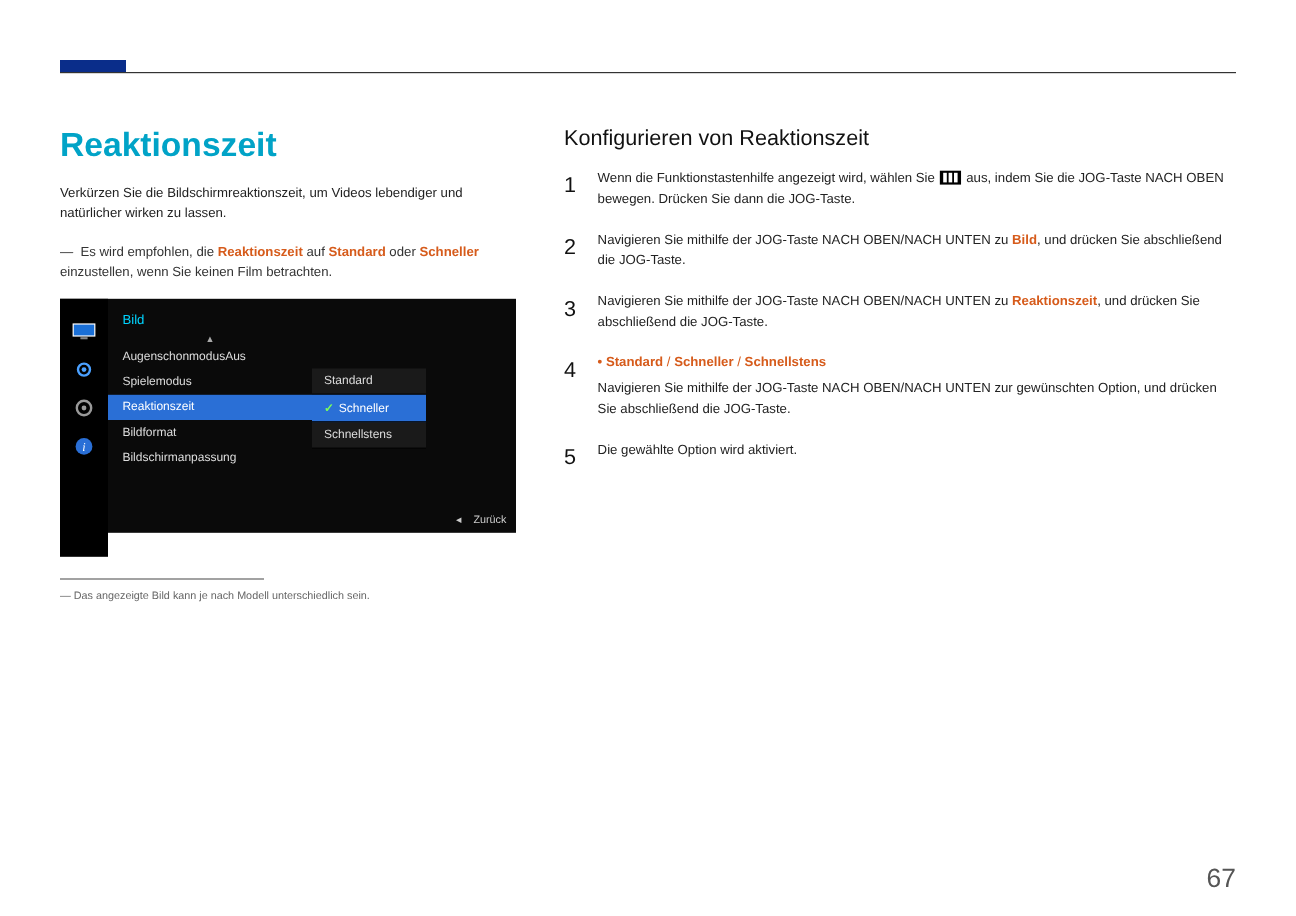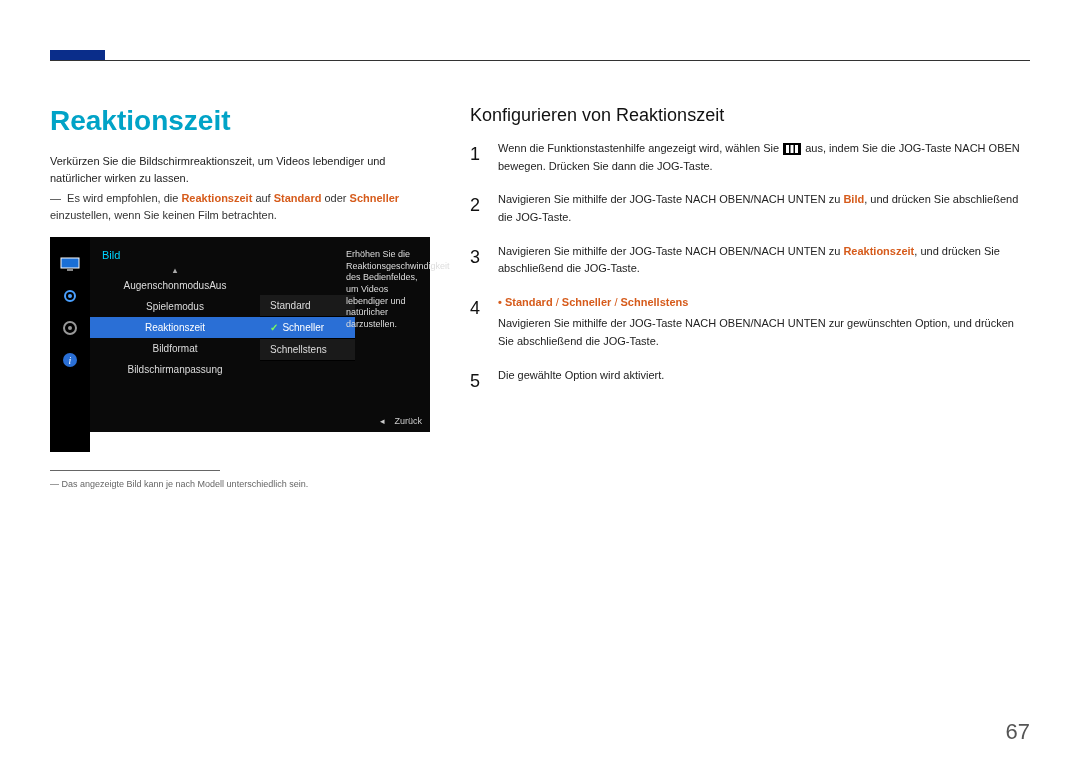--- a/index.html
+++ b/index.html
@@ -4,31 +4,31 @@
 <style>
 html,body{margin:0;padding:0;background:#fff;font-family:"Segoe UI",Arial,sans-serif;color:#111}
 .page{width:1080px;height:763px;position:relative;padding:50px 50px 16px 50px;box-sizing:border-box}
 .header-line{position:absolute;top:60px;left:50px;right:50px;height:1px;background:#333}
 .header-accent{position:absolute;top:50px;left:50px;width:55px;height:10px;background:#0a2d8a}
 .cols{display:flex;gap:40px;margin-top:55px}
 .left{width:380px}
 .right{flex:1}
 h1{color:#01a3c7;font-size:28px;font-weight:600;margin:0 0 16px 0}
 .intro{font-size:11px;line-height:1.5;color:#222}
-.note{font-size:11px;color:#333;margin-top:4px;line-height:1.5}
+.note{font-size:11px;color:#333;margin-top:16px;line-height:1.5}
 .note .dash{margin-right:3px;color:#333}
 .hl{color:#d65b1b;font-weight:600}
 .osd{margin-top:14px;background:#0a0a0a;color:#fff;width:380px;height:195px;position:relative;font-size:10px}
 .osd-icons{position:absolute;top:0;left:0;width:40px;height:100%;background:#000;display:flex;flex-direction:column;align-items:center;padding-top:20px;gap:18px}
 .osd-icons .ico{width:20px;height:14px;display:flex;align-items:center;justify-content:center}
 .osd-main{position:absolute;left:40px;top:0;right:0;height:100%;display:flex}
 .osd-col1{width:170px;padding-top:8px}
 .osd-title{color:#00d4ff;font-size:11px;padding:4px 12px}
 .osd-up{text-align:center;color:#aaa;font-size:9px}
-.osd-item{padding:5px 12px;color:#ddd;display:flex;justify-content:center}
+.osd-item{padding:5px 12px;color:#ddd;display:flex;justify-content:flex-start}
 .osd-item.sel{background:#2a6fd6;color:#fff}
 .osd-col2{width:95px;padding-top:58px}
 .osd-sub{padding:5px 10px;color:#ddd;background:#1a1a1a;margin-bottom:0;border-bottom:1px solid #000}
 .osd-sub.sel{background:#2a6fd6;color:#fff;display:flex;align-items:center;gap:4px}
 .osd-sub.sel::before{content:"✓";color:#7cff5a;font-weight:bold}
 .osd-desc{position:absolute;right:0;top:8px;width:80px;font-size:9px;color:#ddd;line-height:1.3;padding:4px}
 .osd-back{position:absolute;bottom:6px;right:8px;font-size:9px;color:#ccc}
 .osd-back::before{content:"◂";margin-right:10px}
 .footline{width:170px;height:1px;background:#666;margin-top:38px}
 .footnote{font-size:9px;color:#666;margin-top:8px}
@@ -107,21 +107,20 @@
                 <span>Bildschirmanpassung</span>
               </div>
      </div>
      <div class="osd-col2">
       <div class="osd-sub">Standard</div>
       <div class="osd-sub sel">
                 <span>Schneller</span>
               </div>
       <div class="osd-sub">Schnellstens</div>
      </div>
-     <div class="osd-desc">Erhöhen Sie die Reaktionsgeschwindigkeit des Bedienfeldes, um Videos lebendiger und natürlicher darzustellen.</div>
     </div>
     <div class="osd-back">Zurück</div>
    </div>
 
    <div class="footline"></div>
    <div class="footnote">― <span>Das angezeigte Bild kann je nach Modell unterschiedlich sein.</span></div>
   </div>
 
   <div class="right">
    <h2>Konfigurieren von Reaktionszeit</h2>

